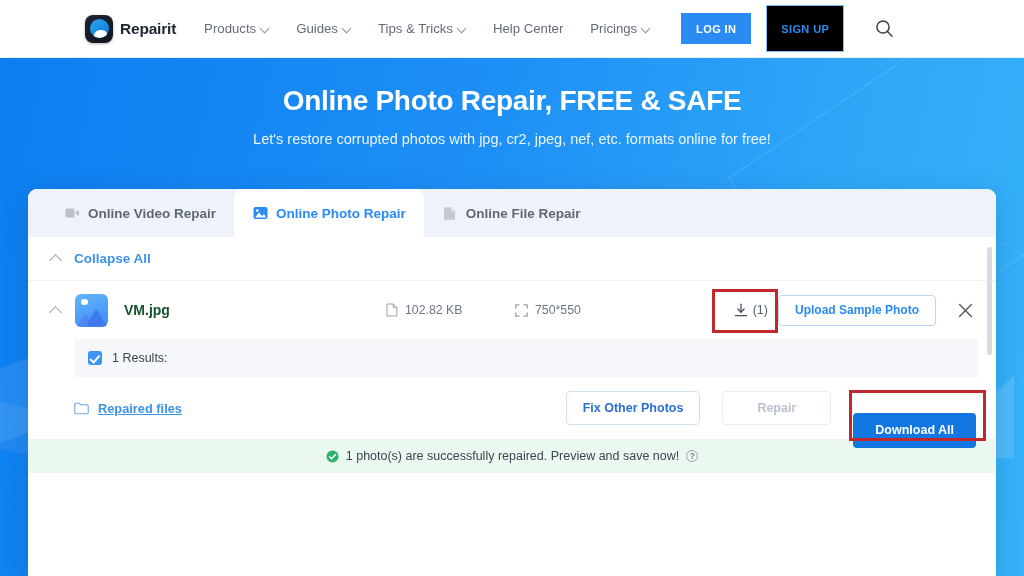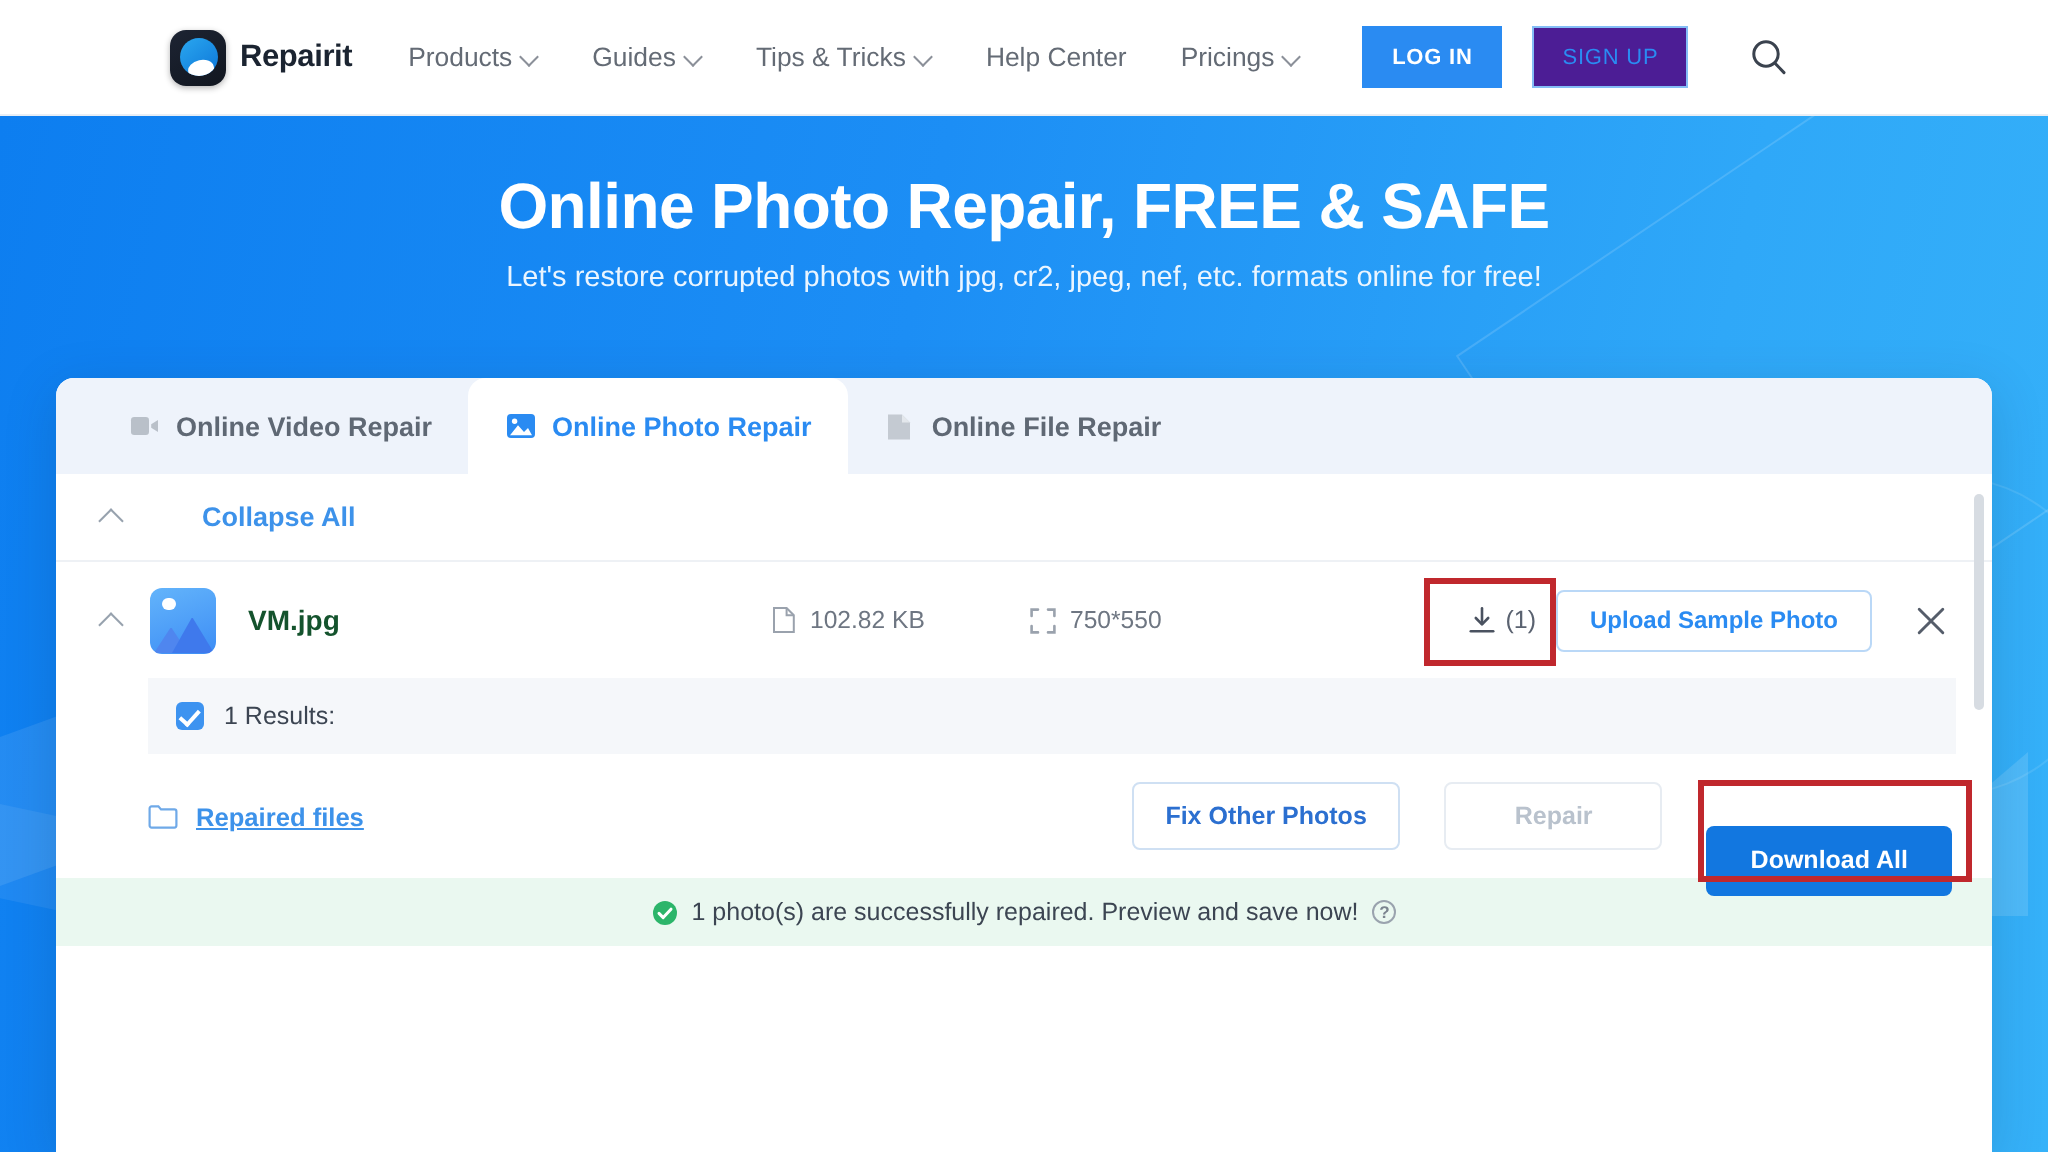--- a/index.html
+++ b/index.html
@@ -49,22 +49,22 @@
     transform: rotate(45deg);
   }
   .nav-actions { display: flex; align-items: center; margin-left: 31px; gap: 15px; }
   .btn-login {
     width: 70px; height: 31px; background: #2a8bf2; color: #fff;
     font-size: 11px; font-weight: 700; letter-spacing: .4px;
     display: flex; align-items: center; justify-content: center; cursor: pointer;
     border: none;
   }
   .btn-signup {
-    width: 78px; height: 31px; background: #4c1d95; color: #2a8bf2;
-    border: 1px solid #84bdf6; font-size: 11px; font-weight: 400; letter-spacing: .4px;
+    width: 78px; height: 47px; background: #000000; color: #2a8bf2;
+    border: 1px solid #84bdf6; font-size: 11px; font-weight: 700; letter-spacing: .4px;
     display: flex; align-items: center; justify-content: center; cursor: pointer;
   }
   .search-btn { margin-left: 16px; cursor: pointer; display: flex; align-items: center; }
 
   
   .hero {
     position: absolute; left: 0; top: 58px; width: 1024px; height: 518px;
     background: linear-gradient(102deg,#0d7ef0 0%,#1c8ef5 42%,#2fa8f8 78%,#36b2f9 100%);
     overflow: hidden;
   }
@@ -90,21 +90,21 @@
     clip-path: polygon(0 100%, 100% 0, 100% 100%);
   }
   .deco-r3 {
     right: -30px; top: 180px; width: 160px; height: 160px;
     border: 1px solid rgba(255,255,255,.10);
     border-radius: 50%;
   }
 
   .hero-title {
     position: absolute; left: 0; top: 27px; width: 1024px; text-align: center;
-    font-size: 32px; font-weight: 800; color: #ffffff; letter-spacing: -.3px;
+    font-size: 28px; font-weight: 800; color: #ffffff; letter-spacing: -.3px;
   }
   .hero-sub {
     position: absolute; left: 0; top: 73px; width: 1024px; text-align: center;
     font-size: 14.5px; color: #eaf5ff; font-weight: 400;
   }
 
   
   .panel {
     position: absolute; left: 28px; top: 189px; width: 968px; height: 387px;
     background: #ffffff; border-radius: 9px 9px 0 0; overflow: hidden;
@@ -136,21 +136,21 @@
   }
   .chev-up {
     width: 11px; height: 11px; position: relative; cursor: pointer;
   }
   .chev-up::before {
     content: ""; position: absolute; left: 1px; top: 3px;
     width: 8px; height: 8px;
     border-left: 1.5px solid #97a2ae; border-top: 1.5px solid #97a2ae;
     transform: rotate(45deg);
   }
-  .collapse-label { font-size: 13.5px; font-weight: 700; color: #3d92ea; cursor: pointer; margin-left: 27px; }
+  .collapse-label { font-size: 13.5px; font-weight: 700; color: #3d92ea; cursor: pointer; }
 
   
   .file-row {
     display: flex; align-items: center; height: 58px; padding: 0 18px 0 22px;
     position: relative;
   }
   .thumb {
     width: 33px; height: 33px; border-radius: 6px; margin-left: 14px;
     background: linear-gradient(160deg,#63b4fb 0%,#3d8df5 100%);
     position: relative; overflow: hidden; flex: none;

